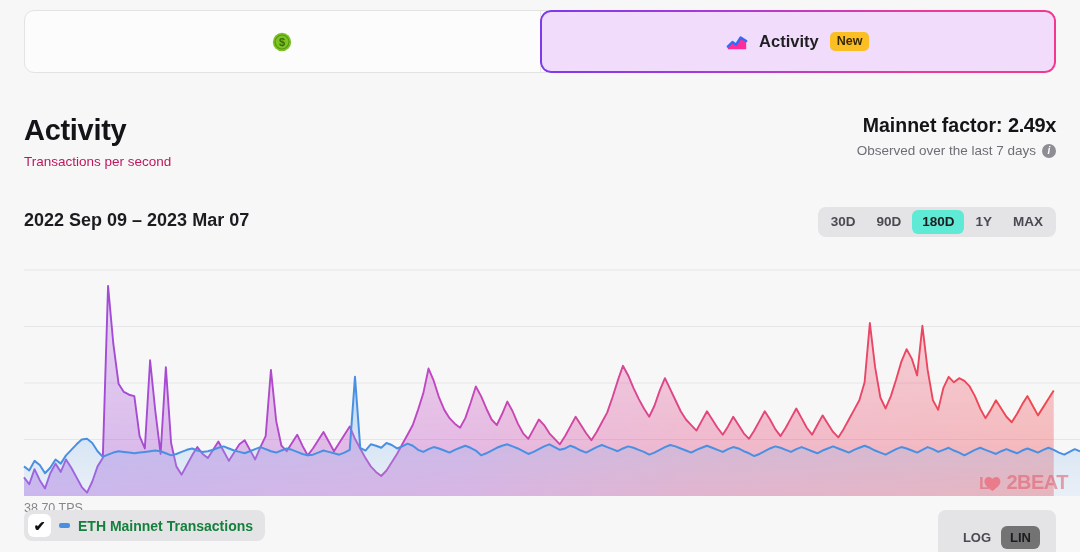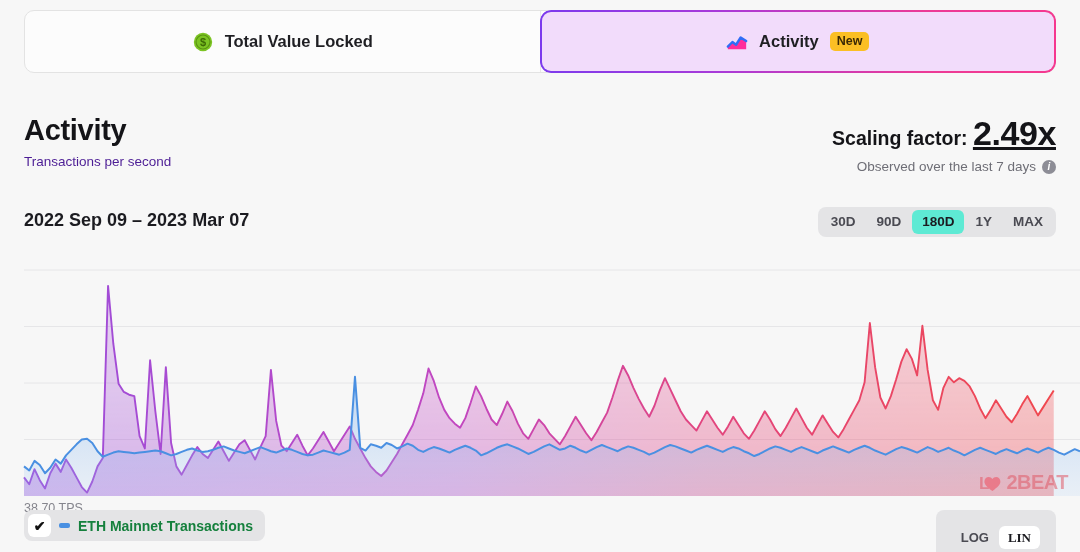--- a/index.html
+++ b/index.html
@@ -53,24 +53,24 @@
   .badge-new {
     background: #fbbf24; color: #3b2a05;
     font-size: 12.5px; font-weight: bold;
     padding: 3px 7px 4px; border-radius: 5px;
     line-height: 1;
   }
 
   
   .hdr { position: absolute; left: 24px; top: 114px; width: 1032px; height: 62px; }
   .hdr-title { font-size: 29px; font-weight: bold; color: #141418; letter-spacing: -0.3px; }
-  .hdr-sub { font-size: 13.5px; color: #4c1d95; margin-top: 7px; }
+  .hdr-sub { font-size: 13.5px; color: #be185d; margin-top: 7px; }
   .hdr-right { position: absolute; right: 0; top: 0; text-align: right; }
   .scaling { font-size: 19.5px; font-weight: bold; color: #141418; white-space: nowrap; }
-  .scaling .big { font-size: 34px; letter-spacing: -0.4px; text-decoration: underline; }
+  .scaling .big { font-size: 20px; letter-spacing: -0.4px; }
   .observed {
     font-size: 13.5px; color: #6e6e76; margin-top: 6px;
     display: flex; align-items: center; justify-content: flex-end; gap: 6px;
   }
   .info-icon {
     width: 14px; height: 14px; border-radius: 50%;
     background: #8d8d96; color: #fff;
     font-size: 10px; font-weight: bold; font-style: italic;
     display: flex; align-items: center; justify-content: center;
     line-height: 1; flex: none;
@@ -136,57 +136,56 @@
   .legend-label { font-size: 14px; font-weight: bold; color: #15803d; white-space: nowrap; }
   .scale-toggle {
     position: absolute; right: 0; top: 0;
     background: #e4e4e6; border-radius: 8px;
     display: flex; align-items: center; padding: 16px; gap: 1px;
   }
   .scale-opt {
     font-size: 13px; font-weight: bold; color: #4a4a52;
     padding: 5px 9px; border-radius: 6px; cursor: pointer; line-height: 1;
   }
-  .scale-opt.sel { background: #ffffff; color: #1b1b20; font-family: Liberation Serif, serif; }
+  .scale-opt.sel { background: #737373; color: #1b1b20; }
 </style>
 </head>
 <body>
 
 <div class="page">
 
   <div class="tabbar">
 
     <div class="tab">
       <svg class="tab-ico" viewBox="0 0 24 24">
         <circle cx="12" cy="12" r="10" fill="#7cc423"></circle>
         <circle cx="12" cy="12" r="7.6" fill="none" stroke="#5a9412" stroke-width="1.2"></circle>
         <text x="12" y="16.6" text-anchor="middle" font-family="Liberation Sans, sans-serif" font-size="12" font-weight="bold" fill="#3e6b06">$</text>
       </svg>
-      <span>Total Value Locked</span>
     </div>
 
 
     <div class="tab active">
       <svg class="tab-ico" viewBox="0 0 24 24">
         <path d="M2 17 L7 12 L11 15 L16 7 L22 11 L22 20 L2 20 Z" fill="#ff2d9b"></path>
         <polyline points="2,17 7,12 11,15 16,7 22,11" fill="none" stroke="#2f6df6" stroke-width="2.6" stroke-linejoin="round" stroke-linecap="round"></polyline>
       </svg>
       <span>Activity</span>
       <span class="badge-new">New</span>
     </div>
 
   </div>
 
   <div class="hdr">
     <div class="hdr-title">Activity</div>
     <div class="hdr-sub">Transactions per second</div>
 
     <div class="hdr-right">
       <div class="scaling">
-        <span>Scaling factor:</span>
+        <span>Mainnet factor:</span>
         <span class="big">2.49x</span>
       </div>
       <div class="observed">
         <span>Observed over the last 7 days</span>
         <span class="info-icon">i</span>
       </div>
     </div>
   </div>
 
   <div class="range-row">

